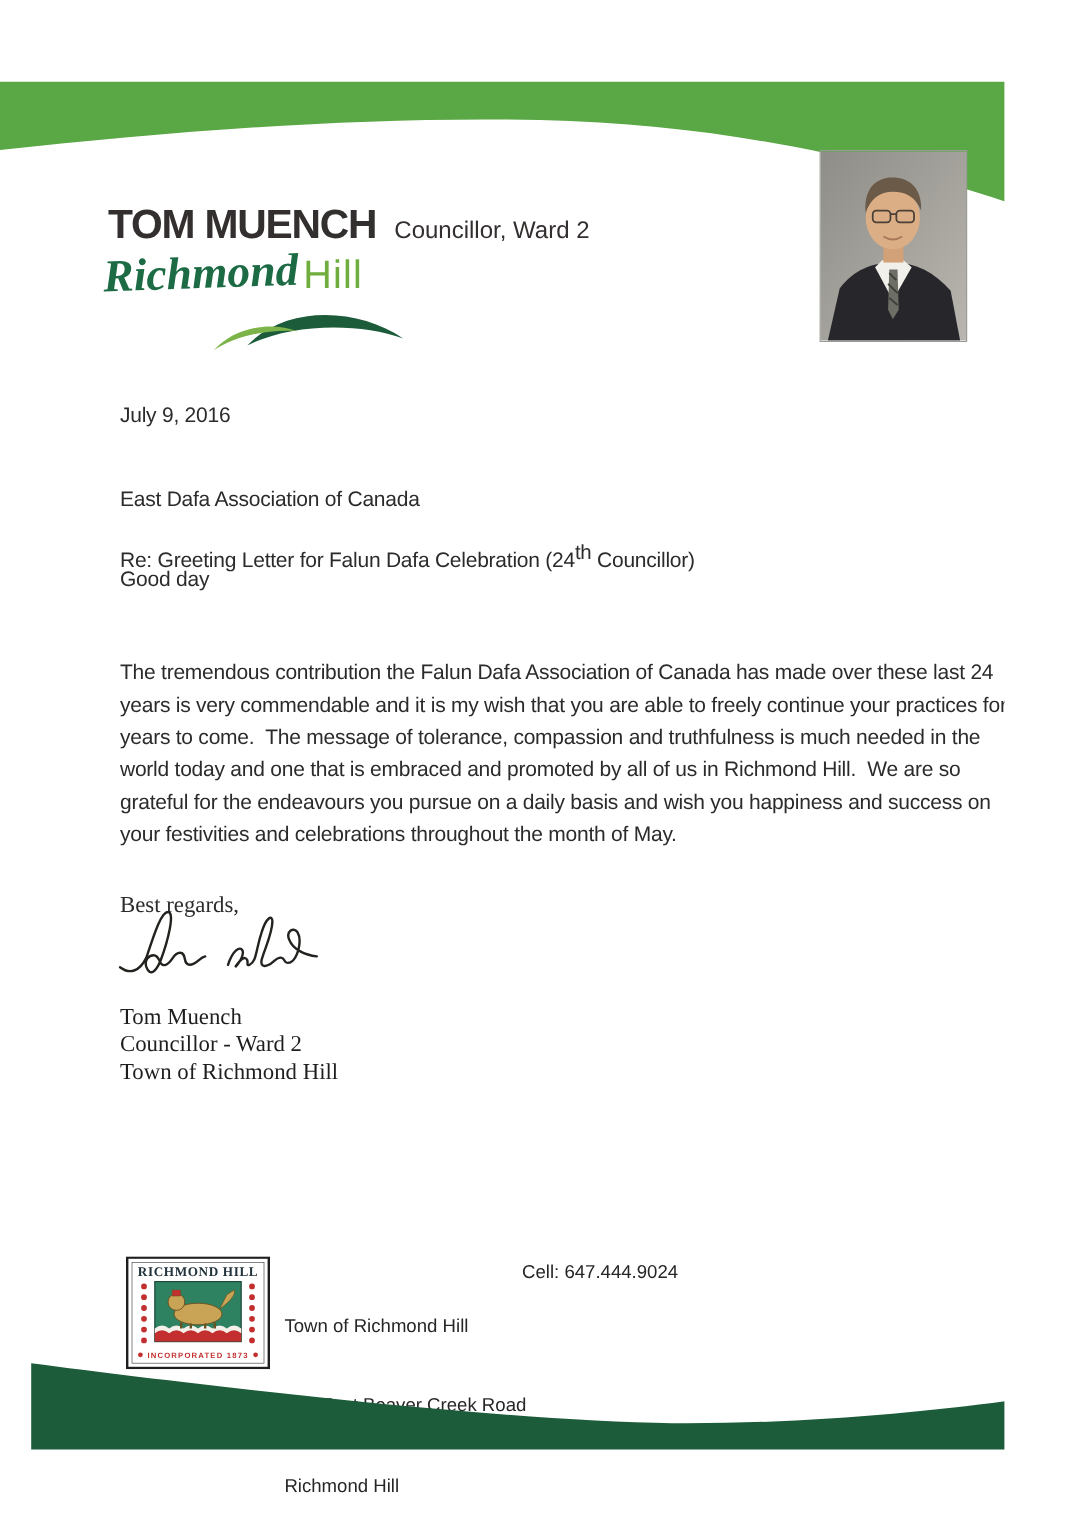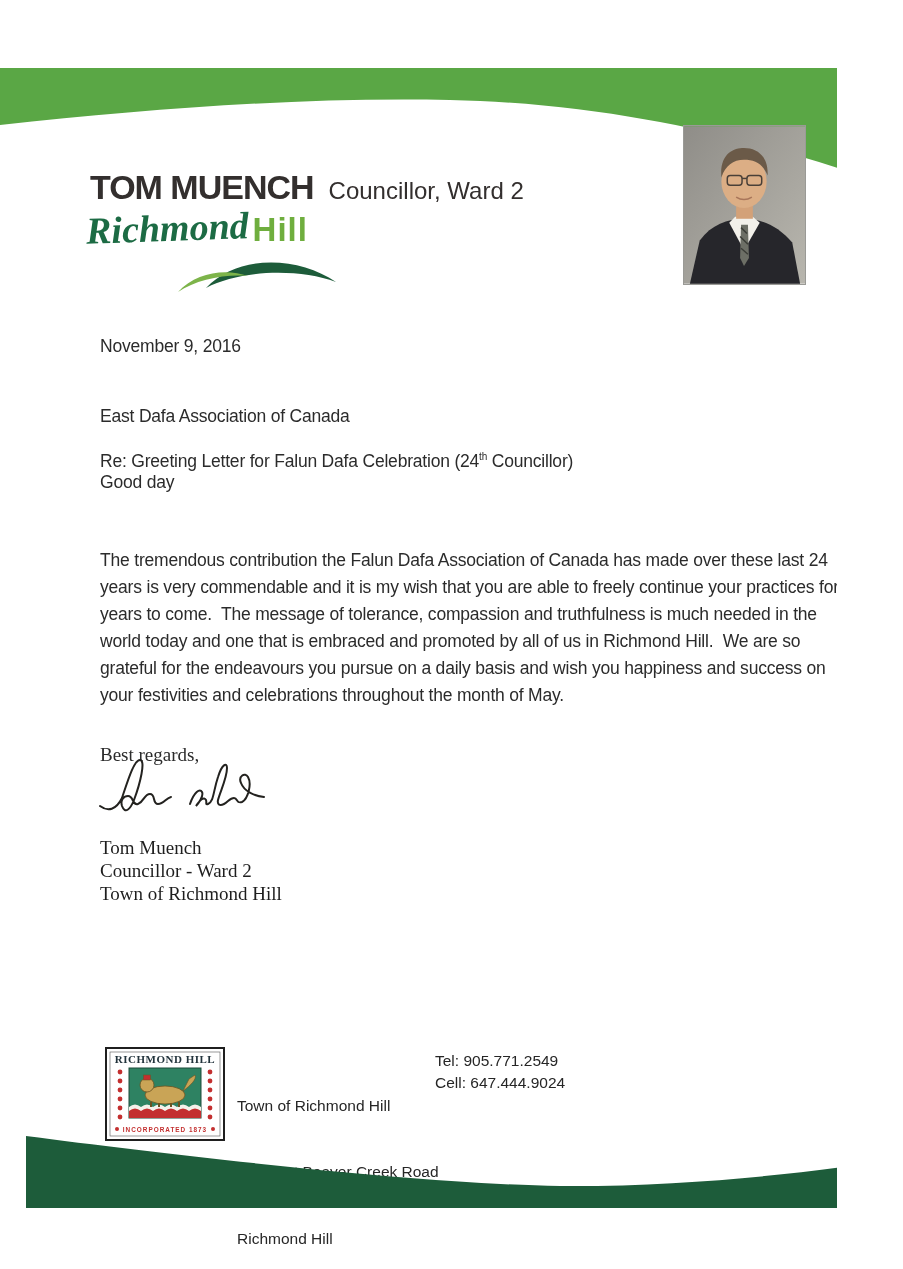--- a/index.html
+++ b/index.html
@@ -24,44 +24,44 @@
   }
 
   
   .header-row {
     position:absolute; left:90px; top:168px;
     display:flex; align-items:baseline; gap:15px; white-space:nowrap;
   }
   .header-name {
     font-size:34px; font-weight:bold; letter-spacing:-1px; color:#332f2e;
   }
-  .header-title { font-size:24px; color:#332f2e; }
+  .header-title { font-size:20px; color:#332f2e; }
 
   .logo-row {
     position:absolute; left:86px; top:206px;
     display:flex; align-items:baseline; white-space:nowrap;
   }
   .logo-script {
     font-family:"Liberation Serif", serif;
     font-style:italic; font-weight:bold;
     font-size:38px; color:#1c6b44;
     transform:rotate(-2deg);
   }
   .logo-hill {
-    font-size:33px; font-weight:bold; color:#6fae3e;
+    font-size:33px; font-weight:normal; color:#6fae3e;
     margin-left:4px; letter-spacing:1px;
   }
   .logo-swoosh { position:absolute; left:178px; top:248px; }
 
   
   .letter { position:absolute; left:100px; top:0; width:760px; font-size:17.5px; letter-spacing:-0.2px; }
   .line-date      { position:absolute; top:336px; }
   .line-recipient { position:absolute; top:406px; }
   .line-re        { position:absolute; top:451px; }
-  .line-re sup    { font-size:10px; }
+  .line-re sup    { font-size:17px; }
   .line-salutation{ position:absolute; top:472px; }
   .body-par {
     position:absolute; top:547px; width:760px;
     line-height:27px; white-space:pre-wrap;
   }
   .line-closing {
     position:absolute; top:744px;
     font-family:"Liberation Serif", serif; font-size:19px; letter-spacing:0;
   }
   .signature-svg { position:absolute; left:-6px; top:748px; }
@@ -130,21 +130,21 @@
   <div class="logo-row">
     <span class="logo-script">Richmond</span>
     <span class="logo-hill">Hill</span>
   </div>
   <svg class="logo-swoosh" width="160" height="48" viewBox="0 0 160 48">
     <path d="M28,40 C60,6 120,8 158,34 C120,20 62,22 28,40 Z" fill="#1d5c3a"></path>
     <path d="M0,44 C18,24 48,20 70,28 C46,26 18,32 0,44 Z" fill="#7db44a"></path>
   </svg>
 
   <div class="letter">
-    <div class="line-date">November 9, 2016</div>
+    <div class="line-date">July 9, 2016</div>
     <div class="line-recipient">East Dafa Association of Canada</div>
     <div class="line-re"><span>Re: Greeting Letter for Falun Dafa Celebration (24</span><sup>th</sup><span> Councillor)</span></div>
     <div class="line-salutation">Good day</div>
     <div class="body-par">The tremendous contribution the Falun Dafa Association of Canada has made over these last 24 years is very commendable and it is my wish that you are able to freely continue your practices for years to come.  The message of tolerance, compassion and truthfulness is much needed in the world today and one that is embraced and promoted by all of us in Richmond Hill.  We are so grateful for the endeavours you pursue on a daily basis and wish you happiness and success on your festivities and celebrations throughout the month of May.</div>
     <div class="line-closing">Best regards,</div>
 
     <svg class="signature-svg" width="200" height="75" viewBox="0 0 200 75">
       <g fill="none" stroke="#23221f" stroke-width="2" stroke-linecap="round">
         <path d="M6,58 C14,64 22,62 28,50 C34,32 40,12 46,12 C52,12 46,36 40,52 C36,62 31,66 28,58 C26,52 30,48 34,48 C40,48 38,58 44,56 C50,54 50,46 56,46 C62,46 58,56 64,56 C70,56 72,50 77,49"></path>
         <path d="M96,56 C100,44 106,40 108,44 C110,48 104,56 102,58 C106,52 110,48 112,52 C113,55 111,57 114,56 C120,53 119,44 124,29 C128,16 133,14 133,20 C133,30 126,44 124,52 C123,57 126,58 130,56 C134,54 136,50 140,50 C144,50 142,56 148,54 C154,51 158,36 154,29 C151,24 144,28 147,35 C150,43 160,48 170,49"></path>
@@ -196,21 +196,20 @@
   </svg>
 
   <div class="footer-address">
     <div>Town of Richmond Hill</div>
     <div>225 East Beaver Creek Road</div>
     <div>Richmond Hill</div>
     
   </div>
 
   <div class="footer-contact">
-    <div>Tel: 905.771.2549</div>
     <div>Cell: 647.444.9024</div>
   </div>
 
   <svg class="bottom-banner" viewBox="0 0 903 82" preserveAspectRatio="none">
     <path d="M26,8 C180,28 420,56 560,58 C700,59 830,42 903,30 L903,80 L26,80 Z" fill="#1d5c3a"></path>
   </svg>
 
 </div>
 
 </body></html>

